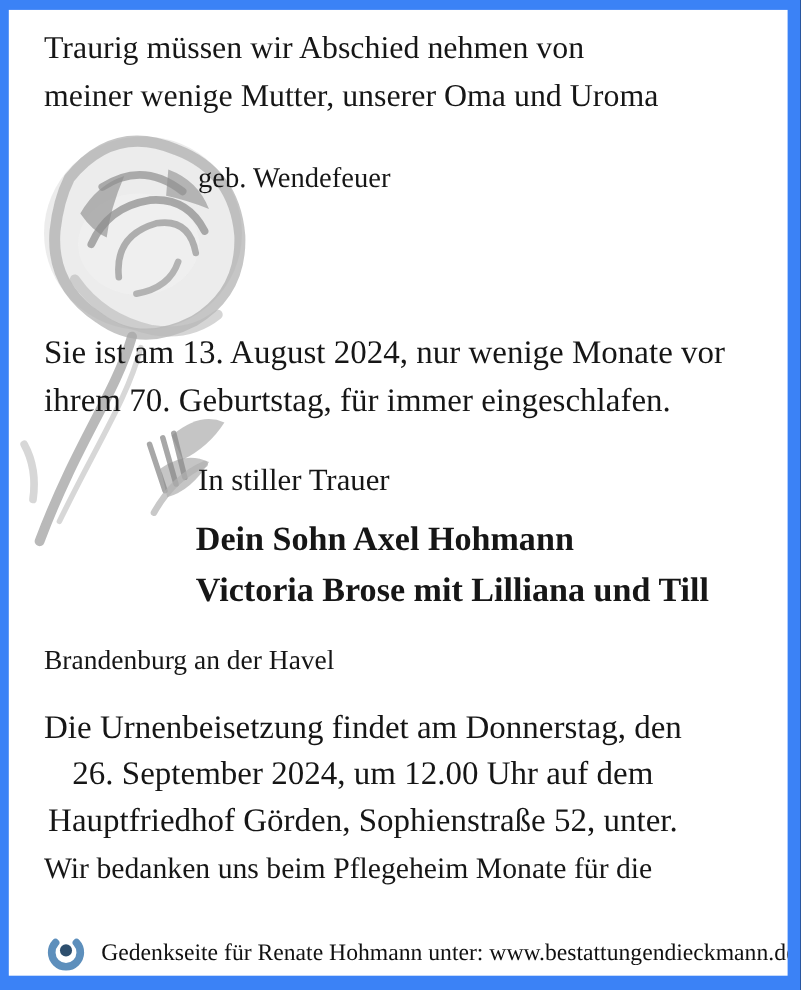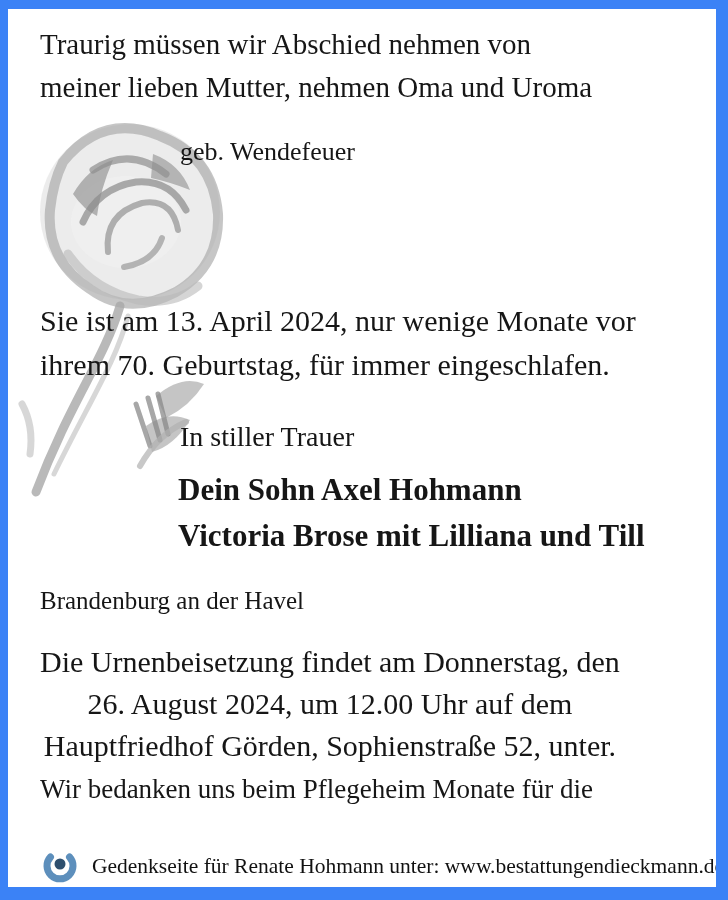--- a/index.html
+++ b/index.html
@@ -3,21 +3,21 @@
 <meta charset="utf-8">
 <style>
   html,body{margin:0;padding:0;background:#000;}
   .page{position:relative;width:728px;height:900px;background:#3b82f6;overflow:hidden;}
   .sheet{position:absolute;left:8px;top:9px;right:12px;bottom:13px;background:#ffffff;overflow:hidden;}
   .block{position:absolute;color:#161616;font-family:"Liberation Serif",serif;z-index:2;}
   .line{white-space:nowrap;}
   .intro{left:32px;top:14px;font-size:29px;line-height:43px;}
   .name-block{left:172px;top:128px;}
   .deceased-name{font-size:47px;font-weight:bold;line-height:54px;letter-spacing:0.5px;margin:0;}
-  .maiden{font-size:26px;}
+  .maiden{font-size:26px;margin-top:10px;}
   .death{left:32px;top:290px;font-size:30px;line-height:44px;}
   .mourning-label{left:172px;top:412px;font-size:28px;}
   .mourners{left:170px;top:458px;font-size:31px;font-weight:bold;line-height:46px;}
   .city{left:32px;top:578px;font-size:25px;}
   .burial{left:32px;top:632px;font-size:30px;line-height:42px;text-align:center;}
   .thanks{left:32px;top:760px;font-size:27px;line-height:41px;}
   .footer{left:32px;top:836px;display:flex;align-items:center;gap:12px;}
   .footer-text{font-size:21.5px;color:#111;}
   .rose{position:absolute;left:0px;top:95px;width:240px;height:410px;z-index:1;pointer-events:none;}
 </style>
@@ -42,43 +42,43 @@
       <path d="M120,212 C108,258 80,300 46,370" fill="none" stroke="#c6c6c6" stroke-width="5" opacity="0.7" stroke-linecap="round"></path>
       <path d="M148,292 Q174,270 196,280 Q182,302 158,314 Z" fill="#b2b2b2" opacity="0.75"></path>
       <path d="M138,322 Q160,306 182,316 Q166,342 144,348 Z" fill="#a6a6a6" opacity="0.65"></path>
       <path d="M128,300 L142,342 M140,294 L152,336 M150,290 L160,330" stroke="#8a8a8a" stroke-width="5" opacity="0.75" stroke-linecap="round"></path>
       <path d="M132,362 Q150,330 178,318" fill="none" stroke="#b0b0b0" stroke-width="6" opacity="0.7" stroke-linecap="round"></path>
       <path d="M14,300 Q26,322 22,350" fill="none" stroke="#bdbdbd" stroke-width="7" opacity="0.6" stroke-linecap="round"></path>
     </svg>
 
     <div class="block intro">
       <div class="line">Traurig müssen wir Abschied nehmen von</div>
-      <div class="line">meiner lieben Mutter, nehmen Oma und Uroma</div>
+      <div class="line">meiner wenige Mutter, unserer Oma und Uroma</div>
     </div>
 
     <div class="block name-block">
       <div class="maiden line">geb. Wendefeuer</div>
     </div>
 
     <div class="block death">
-      <div class="line">Sie ist am 13. April 2024, nur wenige Monate vor</div>
+      <div class="line">Sie ist am 13. August 2024, nur wenige Monate vor</div>
       <div class="line">ihrem 70. Geburtstag, für immer eingeschlafen.</div>
     </div>
 
     <div class="block mourning-label line">In stiller Trauer</div>
     <div class="block mourners">
       <div class="line">Dein Sohn Axel Hohmann</div>
       <div class="line">Victoria Brose mit Lilliana und Till</div>
     </div>
 
     <div class="block city line">Brandenburg an der Havel</div>
 
     <div class="block burial">
       <div class="line">Die Urnenbeisetzung findet am Donnerstag, den</div>
-      <div class="line">26. August 2024, um 12.00 Uhr auf dem</div>
+      <div class="line">26. September 2024, um 12.00 Uhr auf dem</div>
       <div class="line">Hauptfriedhof Görden, Sophienstraße 52, unter.</div>
     </div>
 
     <div class="block thanks">
       <div class="line">Wir bedanken uns beim Pflegeheim Monate für die</div>
     </div>
 
     <div class="block footer">
       <svg width="40" height="42" viewBox="0 0 40 42" aria-hidden="true">
         <path d="M10.5,12 A13,13 0 1 0 29.5,12" fill="none" stroke="#5d8fbc" stroke-width="7" stroke-linecap="round"></path>

